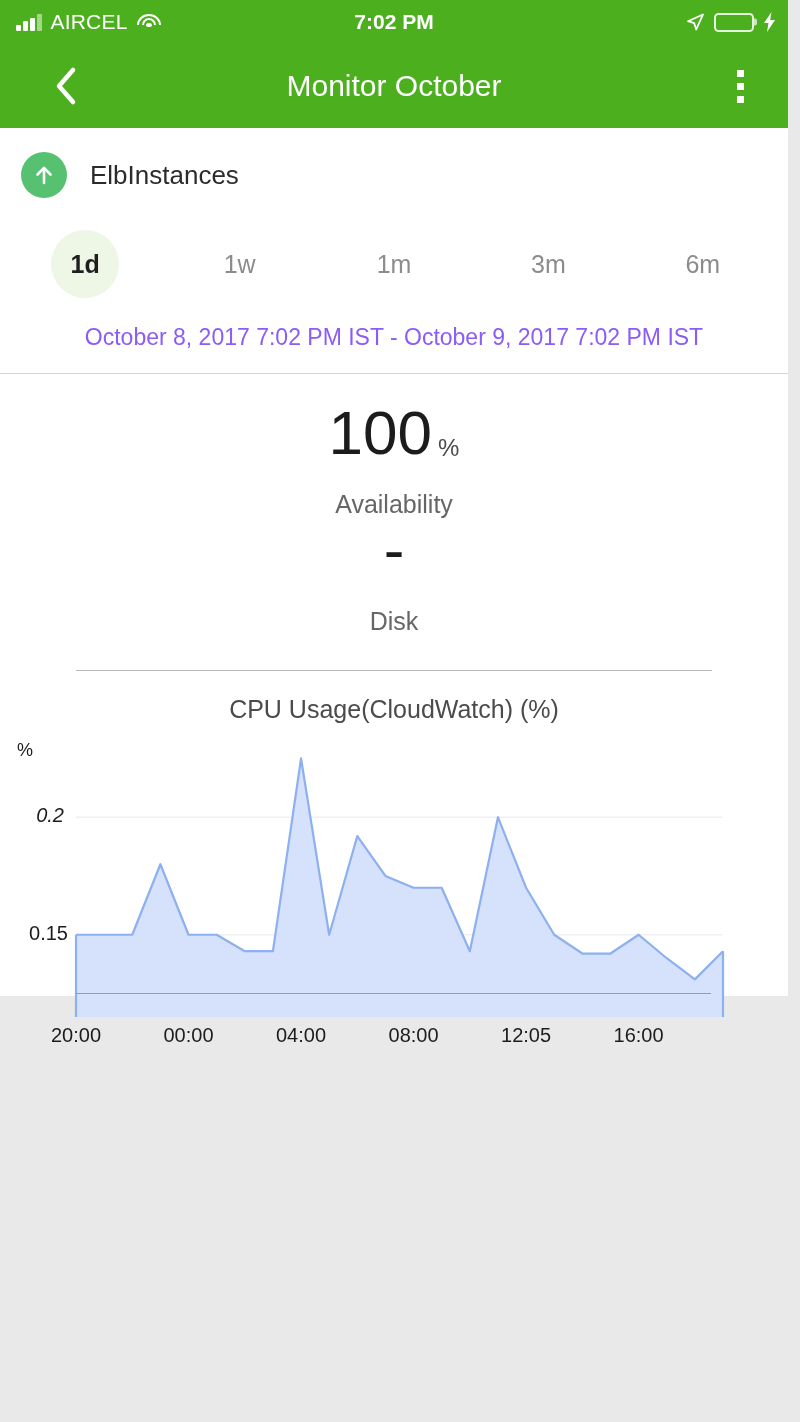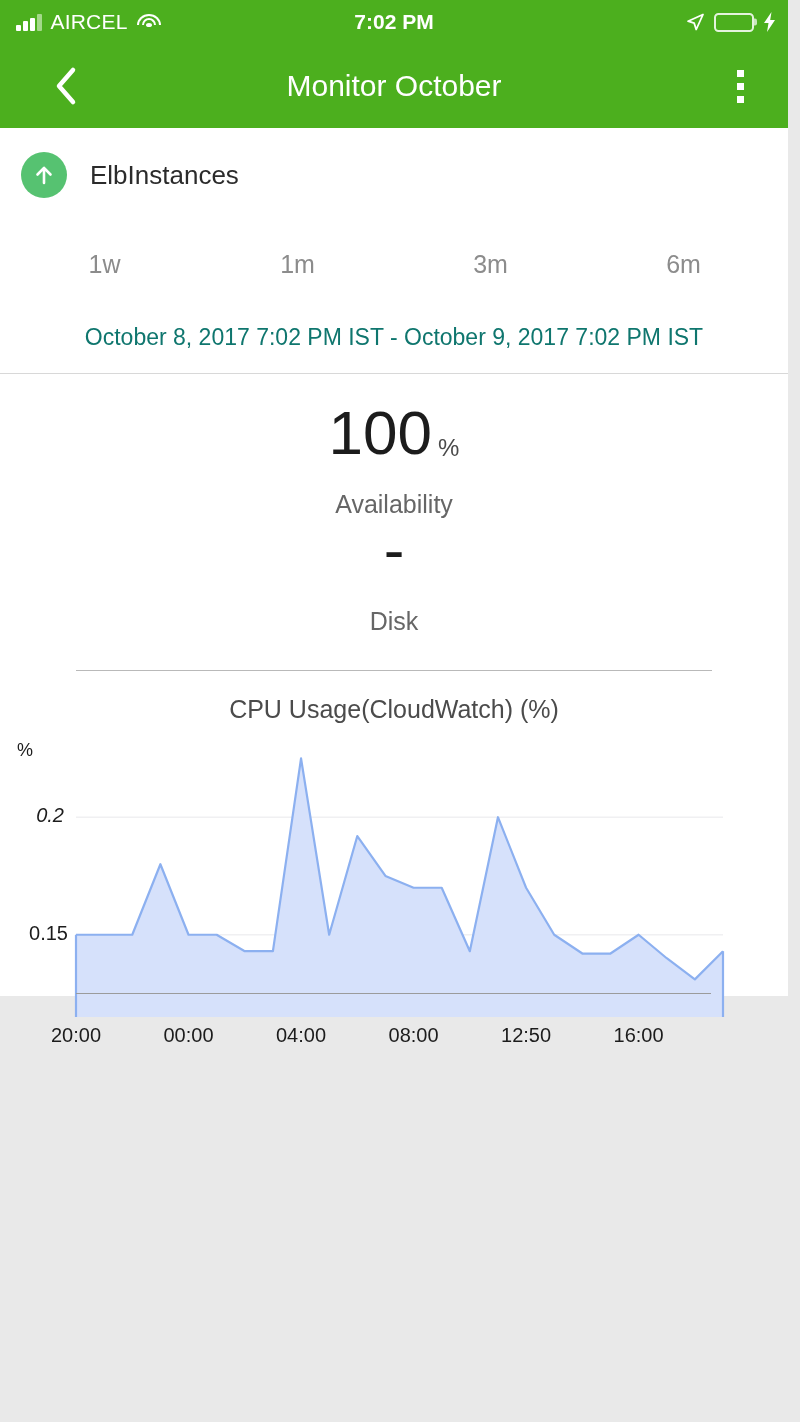--- a/index.html
+++ b/index.html
@@ -56,21 +56,21 @@
   .monitor-name { font-size:26px; color:#2b2b2b; margin-left:23px; }
 
   
   .periods { display:flex; margin-top:14px; padding:0 8px; }
   .period { flex:1; text-align:center; font-size:25px; color:#8c8c8c; padding:18px 0;
             display:flex; align-items:center; justify-content:center; cursor:pointer; }
   .period .pill { display:inline-flex; align-items:center; justify-content:center;
                   width:68px; height:68px; border-radius:50%; }
   .period.active .pill { background:#eef6e6; color:#1f1f1f; font-weight:700; }
 
-  .daterange { text-align:center; font-size:23px; color:#0f766e; padding:8px 0 22px 0; background:#fff; }
+  .daterange { text-align:center; font-size:23px; color:#8b5cf6; padding:8px 0 22px 0; background:#fff; }
   .hr-full { height:1px; background:#d8d8d8; }
 
   
   .card { background:#fff; padding-top:28px; height:622px; position:relative; }
   .metrics { display:flex; padding:0 76px;flex-direction:column; }
   .metric { flex:1; text-align:center; }
   .metric-val { font-size:62px; color:#1c1c1c; font-weight:400; line-height:1; }
   .metric-val .unit { font-size:24px; color:#4a4a4a; margin-left:6px; vertical-align:baseline; position:relative; top:2px;}
   .metric-label { font-size:25px; color:#666; margin-top:26px; }
   .card-divider { height:1px; background:#b9b9b9; margin:34px 76px 0 76px; }
@@ -135,20 +135,23 @@
     <div class="monitor-row">
       <span class="status-circle">
         <svg width="26" height="26" viewBox="0 0 26 26">
           <path d="M13 21 L13 6 M6.5 12.5 L13 5.8 L19.5 12.5" fill="none" stroke="#fff" stroke-width="2.6" stroke-linecap="round" stroke-linejoin="round"></path>
         </svg>
       </span>
       <span class="monitor-name">ElbInstances</span>
     </div>
 
     <div class="periods">
+      <div class="period active">
+        <span class="pill">1d</span>
+      </div>
       <div class="period">
         <span class="pill">1w</span>
       </div>
       <div class="period">
         <span class="pill">1m</span>
       </div>
       <div class="period">
         <span class="pill">3m</span>
       </div>
       <div class="period">
@@ -189,20 +192,20 @@
           <path d="M76 202.73504273504278 L104.13043478260869 202.73504273504278 L132.26086956521738 202.73504273504278 L160.39130434782606 132.22222222222226 L188.52173913043478 202.73504273504278 L216.65217391304347 202.73504273504278 L244.78260869565216 219.18803418803424 L272.9130434782609 219.18803418803424 L301.04347826086956 26.452991452991455 L329.17391304347825 202.73504273504278 L357.30434782608694 104.01709401709402 L385.4347826086957 143.974358974359 L413.5652173913043 155.7264957264957 L441.695652173913 155.7264957264957 L469.82608695652175 219.18803418803424 L497.95652173913044 85.21367521367523 L526.0869565217391 155.7264957264957 L554.2173913043478 202.73504273504278 L582.3478260869565 221.53846153846158 L610.4782608695652 221.53846153846158 L638.6086956521739 202.73504273504278 L666.7391304347826 226.23931623931622 L694.8695652173914 247.3931623931624 L723 219.18803418803424" fill="none" stroke="#8cb0f0" stroke-width="2.2" stroke-linejoin="round"></path>
           <line x1="76" x2="76" y1="202.73504273504278" y2="285" stroke="#8cb0f0" stroke-width="2.2"></line>
           <line x1="723" x2="723" y1="219.18803418803424" y2="285" stroke="#8cb0f0" stroke-width="2.2"></line>
         </svg>
     <div class="tick-y" style="left: 10px; top: 189.735px;">0.15</div>
         <div class="tick-y" style="left: 6px; top: 72.2137px; font-style: italic;">0.2</div>
         <div class="tick-x" style="left: 31px;">20:00</div>
         <div class="tick-x" style="left: 143.522px;">00:00</div>
         <div class="tick-x" style="left: 256.043px;">04:00</div>
         <div class="tick-x" style="left: 368.565px;">08:00</div>
-        <div class="tick-x" style="left: 481.087px;">12:50</div>
+        <div class="tick-x" style="left: 481.087px;">12:05</div>
         <div class="tick-x" style="left: 593.609px;">16:00</div>
       </div>
 
     <div class="card-bottom-divider"></div>
   </div>
 
 </div>
 
 </body></html>

